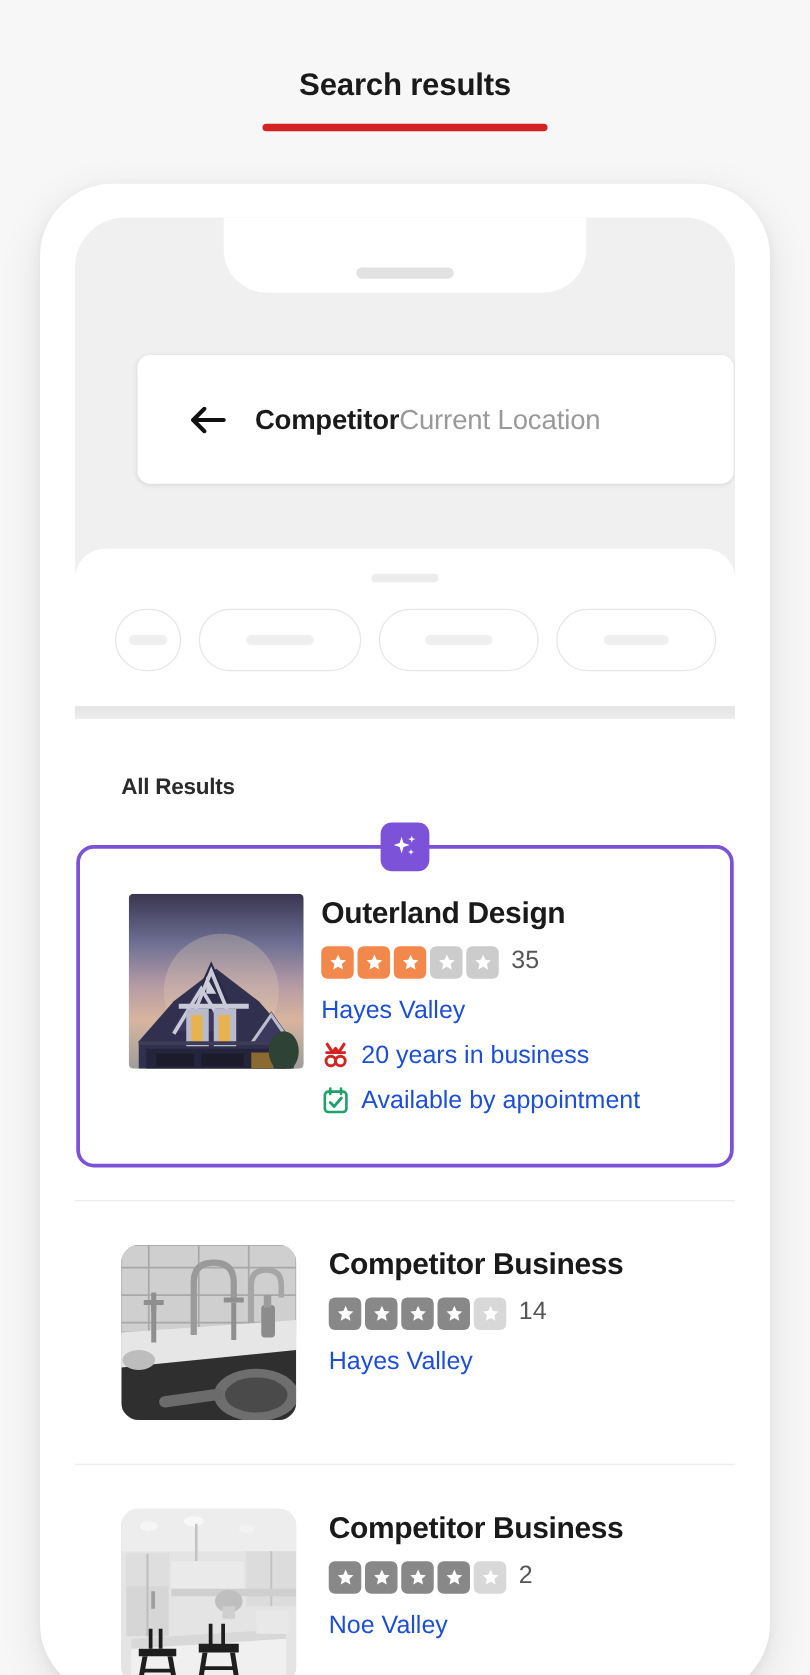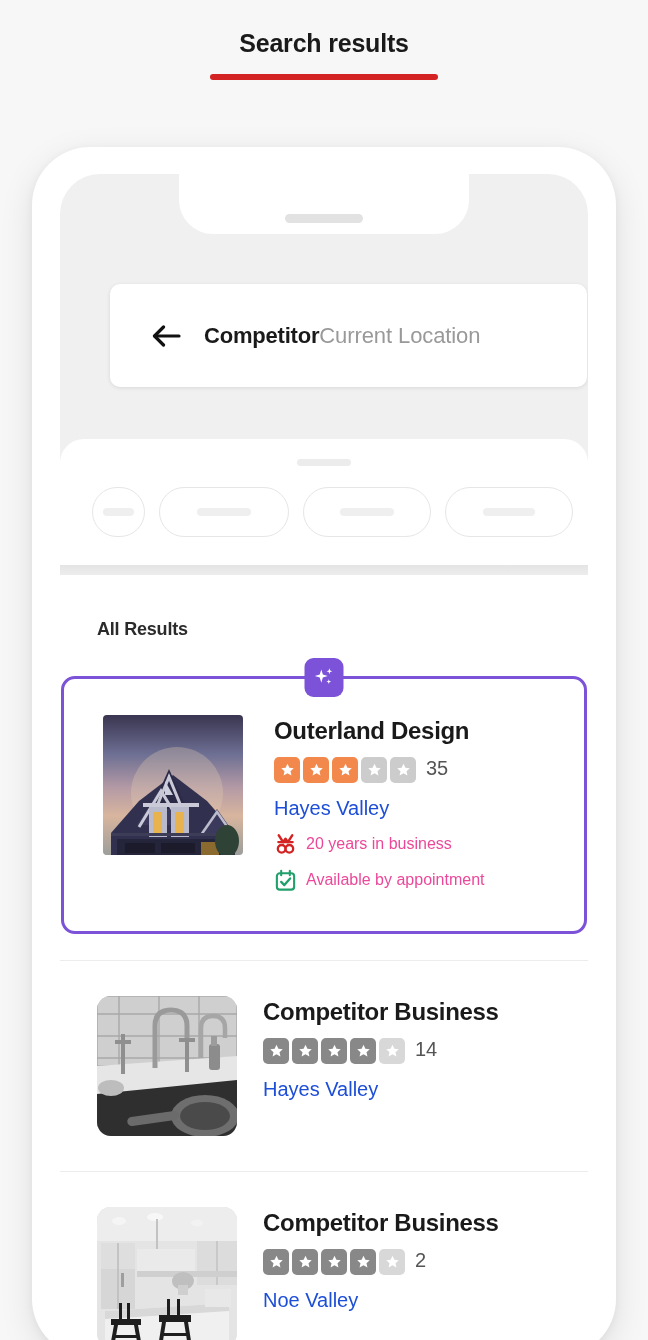--- a/index.html
+++ b/index.html
@@ -13,21 +13,21 @@
     overflow: hidden;
     position: relative;
   }
 
   
   .tabbar {
     display: flex;
     justify-content: center;
     align-items: flex-start;
     gap: 26px;
-    padding-top: 28px;
+    padding-top: 53px;
   }
   .tab {
     position: relative;
     padding-bottom: 22px;
     cursor: pointer;
   }
   .tab-label {
     display: block;
     font-size: 25px;
     font-weight: bold;
@@ -208,21 +208,21 @@
   }
   .hl-card {
     position: relative;
     margin: 0 1px;
     border: 3px solid #7b52d8;
     border-radius: 14px;
     background: #ffffff;
     height: 258px;
     padding: 36px 0 0 39px;
     display: flex;
-    gap: 31px;
+    gap: 14px;
   }
   .ai-badge {
     position: absolute;
     top: -18px;
     left: 50%;
     transform: translateX(-50%);
     width: 39px;
     height: 39px;
     background: #7b52d8;
     border-radius: 9px;
@@ -278,21 +278,21 @@
     font-size: 20px;
     color: #1d4ed8;
     margin-top: 14px;
   }
   .attr-row {
     display: flex;
     align-items: center;
     gap: 9px;
     margin-top: 13px;
   }
-  .attr-text { font-size: 16px; color: #ec4899; }
+  .attr-text { font-size: 20px; color: #1d4ed8; }
   .attr-icon { width: 23px; height: 23px; flex: none; }
 
   
   .sep { height: 1px; background: #ececec; margin: 0; }
   .row-card {
     display: flex;
     gap: 26px;
     padding: 35px 0 35px 37px;
   }
 </style>

